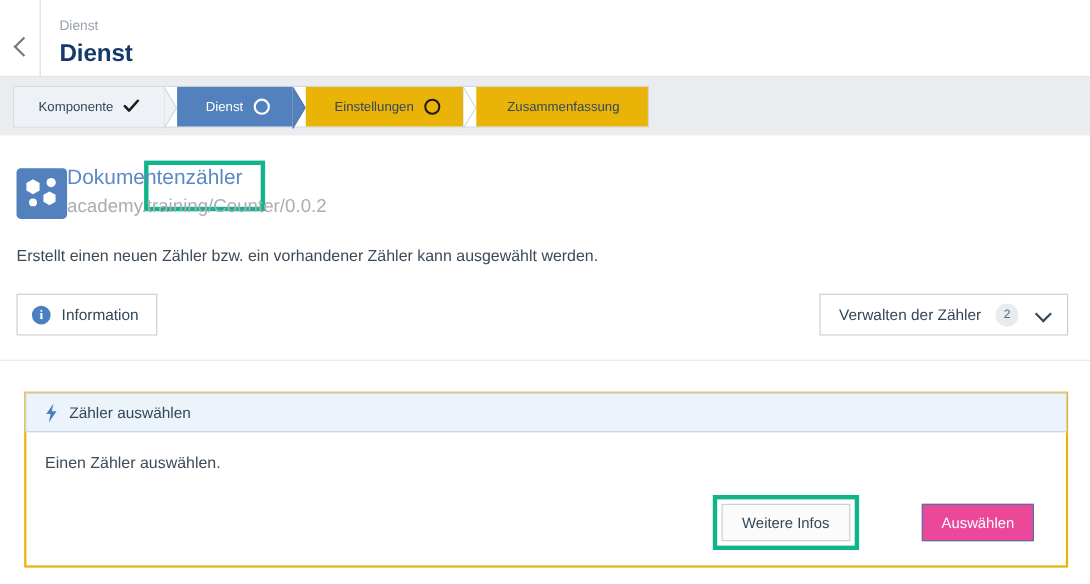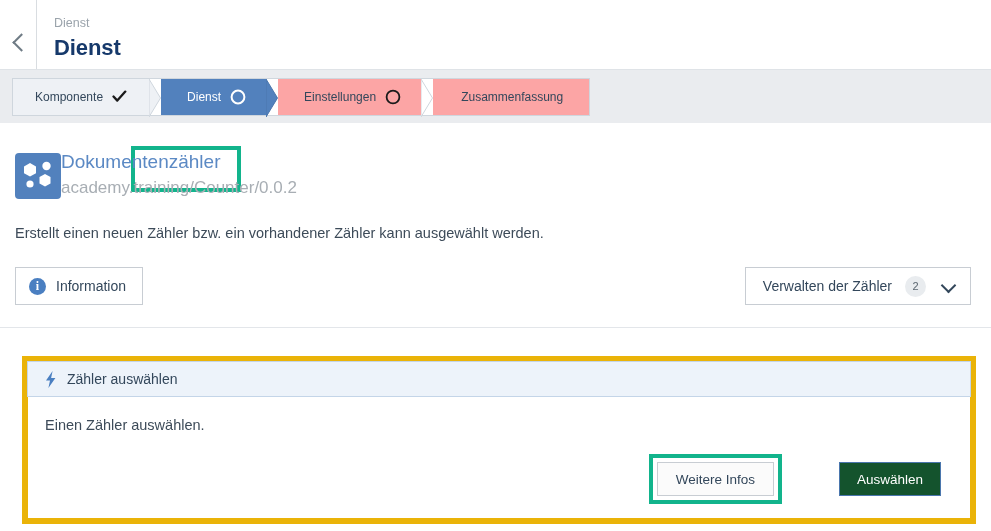--- a/index.html
+++ b/index.html
@@ -90,21 +90,21 @@
   .step {
     position: relative;
     display: flex;
     align-items: center;
     justify-content: center;
     height: 100%;
     padding: 0 22px 0 22px;
     font-size: 12px;
     color: #33475b;
     white-space: nowrap;
-    background: #fca5a5;
+    background: #eab308;
     cursor: pointer;
   }
   .step .step-label { margin-right: 0; }
   .step .step-icon { margin-left: 9px; display: inline-flex; }
   .step.done { background: #eef1f5; }
   .step.current {
     background: #5281bd;
     color: #ffffff;
   }
   .step.done .step-label { color: #33475b; }
@@ -243,23 +243,23 @@
     background: #e3e6ea;
     margin-top: 22px;
     margin-left: -12px;
     margin-right: -12px;
   }
 
   
   .panel {
     margin-top: 28px;
     margin-left: 10px;
-    margin-right: 3px;
+    margin-right: 8px;
     background: #ffffff;
-    border: 6px solid #eab308;
+    border: 2px solid #eab308;
   }
   .panel-head {
     background: #edf3fa;
     border: 1px solid #c4d5e8;
     border-bottom: 1px solid #c4d5e8;
     margin: -1px -1px 0 -1px;
     height: 36px;
     display: flex;
     align-items: center;
     padding-left: 16px;
@@ -292,21 +292,21 @@
     background: #fbfbfb;
     border: 1px solid #c8cdd3;
     color: #33475b;
     font-size: 13.5px;
     font-family: "Liberation Sans", sans-serif;
     cursor: pointer;
   }
   .btn-primary {
     height: 34px;
     padding: 0 17px;
-    background: #14532d;
+    background: #ec4899;
     border: 1px solid #4a76ad;
     color: #ffffff;
     font-size: 13.5px;
     font-family: "Liberation Sans", sans-serif;
     cursor: pointer;
     margin-left: 14px;
   }
   .btn-wrap-highlight {
     border: 4px solid #12b48c;
     padding: 4px;

